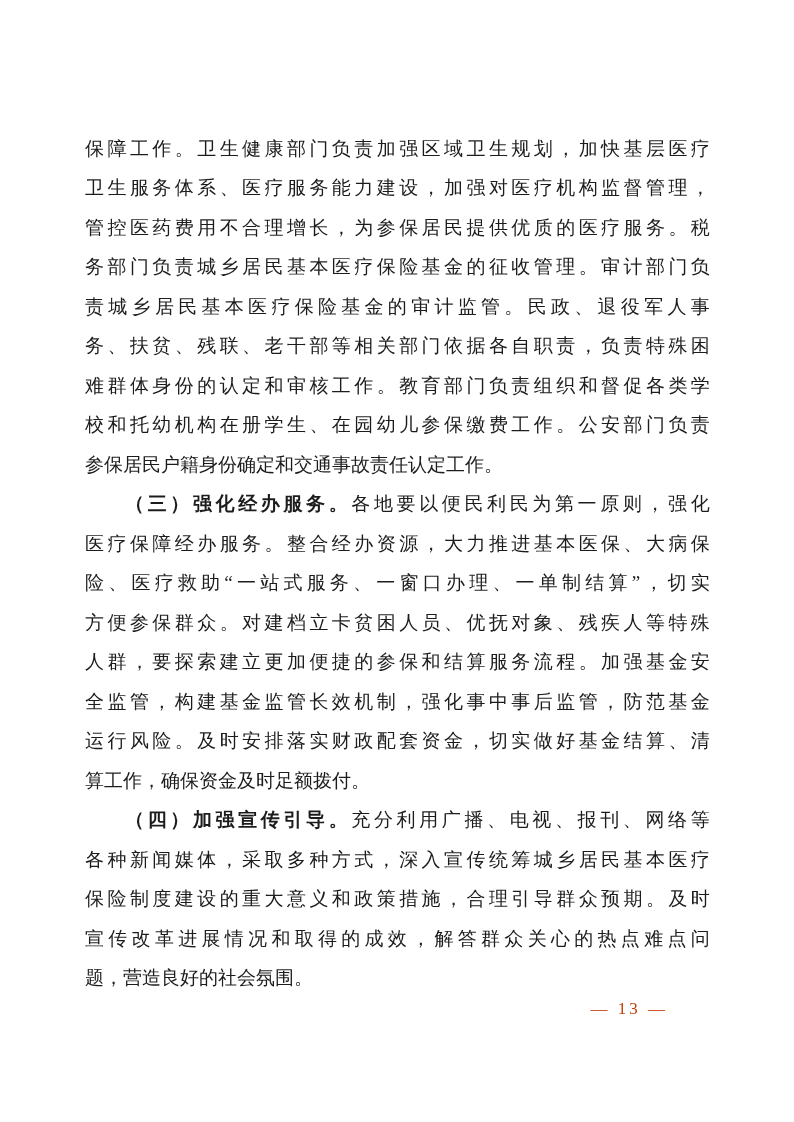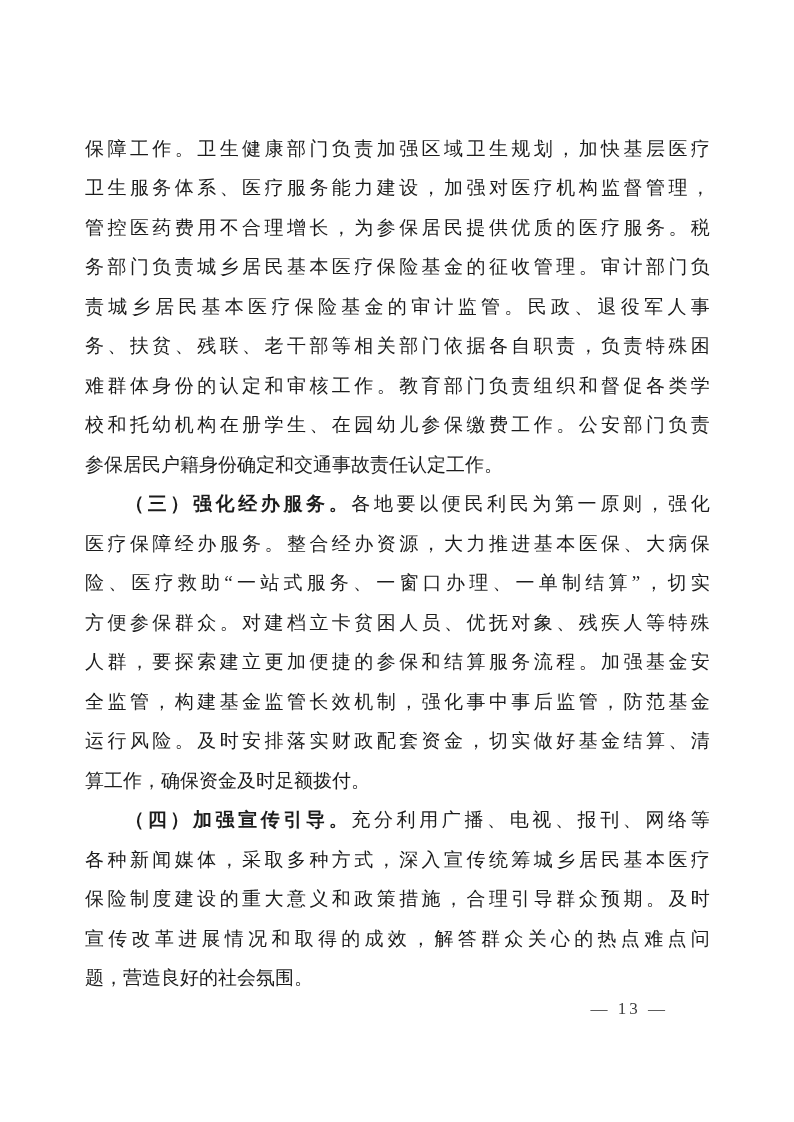--- a/index.html
+++ b/index.html
@@ -33,21 +33,21 @@
   .line:not(.full) { justify-content: flex-start; }
   .line.indent { padding-left: 40px; }
   .line span { display: block; }
   .line span.bold { font-weight: 700; }
   .page-number {
     position: absolute;
     top: 999px;
     right: 126px;
     font-size: 17px;
     letter-spacing: 3px;
-    color: #404040;
+    color: #c2410c;
   }
 </style>
 </head>
 <body>
 
 <div class="page">
   <div class="text-block">
       <div class="line full"><span>保</span><span>障</span><span>工</span><span>作</span><span>。</span><span>卫</span><span>生</span><span>健</span><span>康</span><span>部</span><span>门</span><span>负</span><span>责</span><span>加</span><span>强</span><span>区</span><span>域</span><span>卫</span><span>生</span><span>规</span><span>划</span><span>，</span><span>加</span><span>快</span><span>基</span><span>层</span><span>医</span><span>疗</span></div>
       <div class="line full"><span>卫</span><span>生</span><span>服</span><span>务</span><span>体</span><span>系</span><span>、</span><span>医</span><span>疗</span><span>服</span><span>务</span><span>能</span><span>力</span><span>建</span><span>设</span><span>，</span><span>加</span><span>强</span><span>对</span><span>医</span><span>疗</span><span>机</span><span>构</span><span>监</span><span>督</span><span>管</span><span>理</span><span>，</span></div>
       <div class="line full"><span>管</span><span>控</span><span>医</span><span>药</span><span>费</span><span>用</span><span>不</span><span>合</span><span>理</span><span>增</span><span>长</span><span>，</span><span>为</span><span>参</span><span>保</span><span>居</span><span>民</span><span>提</span><span>供</span><span>优</span><span>质</span><span>的</span><span>医</span><span>疗</span><span>服</span><span>务</span><span>。</span><span>税</span></div>

